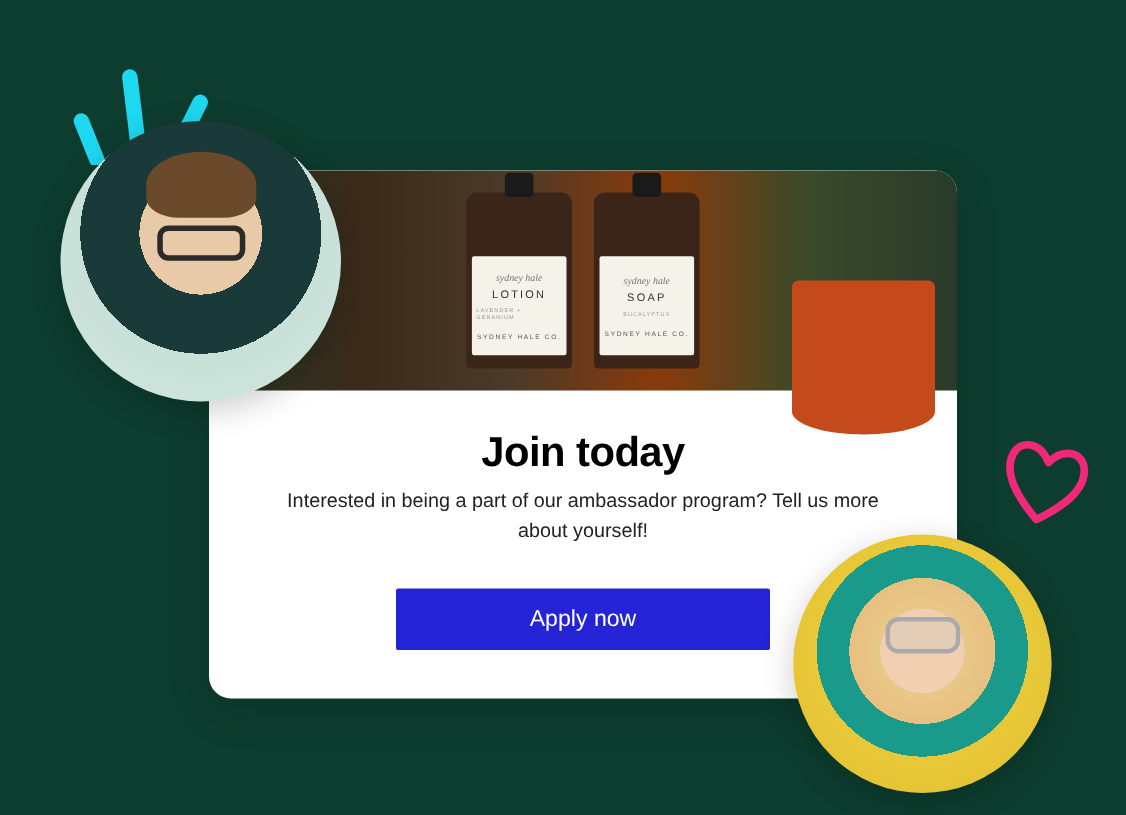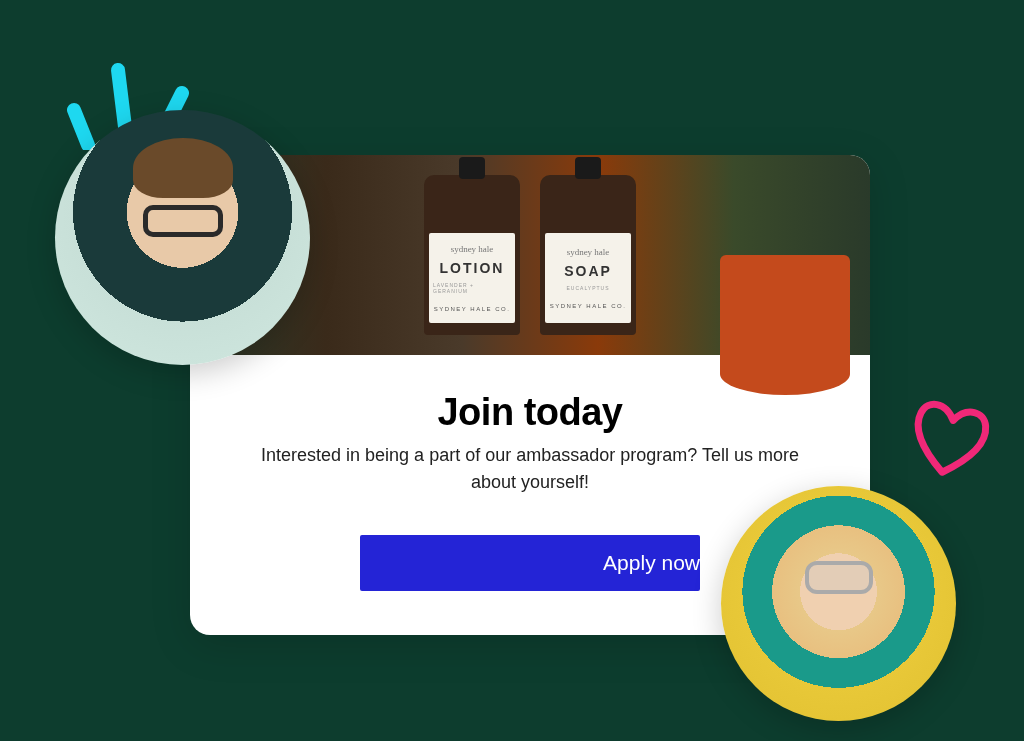--- a/index.html
+++ b/index.html
@@ -63,26 +63,27 @@
     flex-direction: column;
     align-items: center;
     justify-content: center;
     gap: 6px;
     padding: 8px 4px;
   }
   .label-script {
     font-family: cursive;
     font-size: 9px;
     color: #777;
+    font-style: italic;
   }
   .label-product {
-    font-size: 14px;
+    font-size: 10px;
     letter-spacing: 2px;
     color: #333;
-    font-weight: 700;
+    font-weight: 400;
     text-align: right;
   }
   .label-sub {
     font-size: 5px;
     letter-spacing: 1px;
     color: #999;
     text-transform: uppercase;
   }
   .label-brand {
     font-size: 6px;
@@ -120,21 +121,20 @@
     display: inline-block;
     background: #2424d6;
     color: #fff;
     font-size: 21px;
     font-weight: 500;
     border: none;
     padding: 16px 0;
     width: 340px;
     cursor: pointer;
     border-radius: 2px;
-    text-align: right;
   }
   .avatar {
     position: absolute;
     border-radius: 50%;
     overflow: hidden;
     box-shadow: 0 8px 30px rgba(0,0,0,0.2);
   }
   .avatar-1 {
     left: 55px;
     top: 110px;

